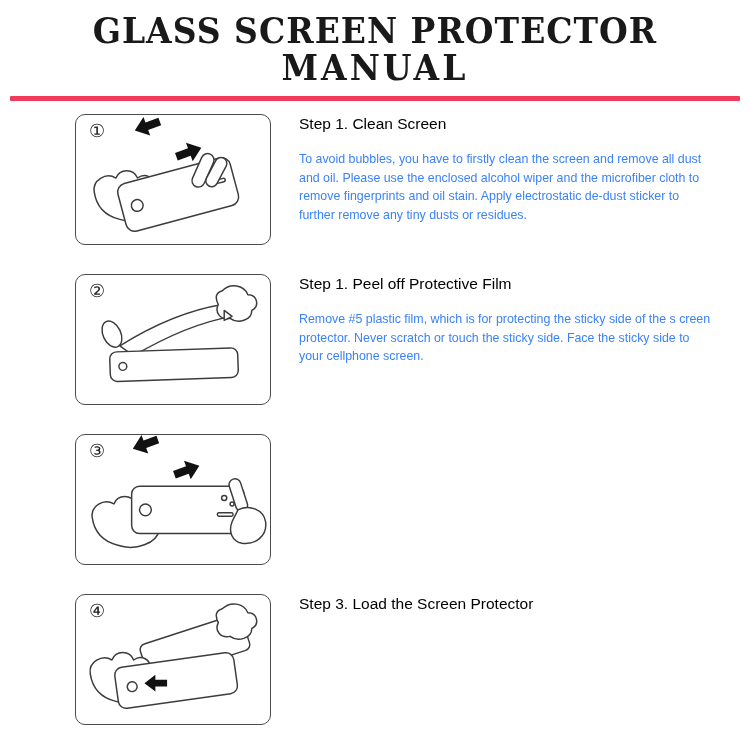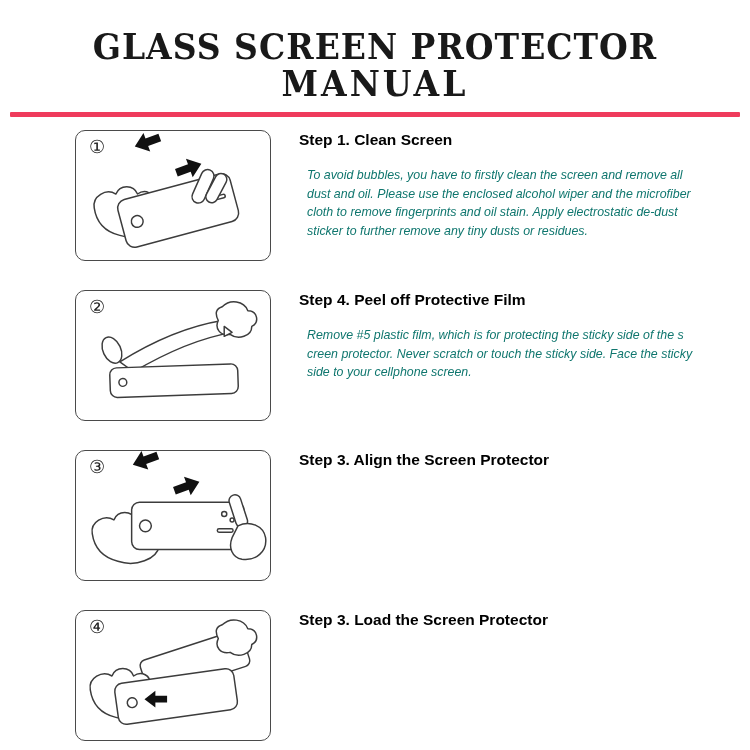--- a/index.html
+++ b/index.html
@@ -4,21 +4,21 @@
 <style>
   html,body{margin:0;padding:0;background:#fff;}
   .page{
     position:relative;
     width:750px;height:750px;
     background:#fff;
     overflow:hidden;
     font-family:"Liberation Sans", sans-serif;
     color:#111;
   }
-  .header{padding-top:12px;text-align:center;margin-top:16px;}
+  .header{padding-top:12px;text-align:center;}
   .title-line1,.title-line2{
     font-family:"DejaVu Serif", serif;
     font-weight:900;
     font-size:33px;
     line-height:37px;
     letter-spacing:1px;
     color:#191919;
     transform:scaleY(1.05);
   }
   .title-line2{letter-spacing:3px;}
@@ -52,29 +52,28 @@
   }
   .illus{position:absolute;left:0;top:0;width:100%;height:100%;}
   .step-content{
     margin-left:28px;
     width:414px;
     padding-top:1px;
   }
   .step-heading{
     margin:0 0 17px 0;
     font-size:15.5px;
-    font-weight:bold;
+    font-weight:normal;
     color:#000;
   }
   .step-body{
-    margin:8px;
+    margin:0;
     font-size:12.4px;
     line-height:1.5;
-    color:#0f766e;
-    font-style:italic;
+    color:#3b82f6;
   }
   .sk{stroke:#3c3c3c;stroke-width:1.5;fill:#fff;stroke-linejoin:round;stroke-linecap:round;}
   .arrow{fill:#111;stroke:none;}
 </style>
 </head>
 <body>
 
 <div class="page">
 
   <div class="header">
@@ -118,21 +117,21 @@
           <g transform="rotate(-2 100 90)">
             <rect class="sk" x="34" y="76" width="130" height="30" rx="7"></rect>
             <circle class="sk" cx="47" cy="91" r="4"></circle>
           </g>
           <ellipse class="sk" cx="36" cy="60" rx="9" ry="14" transform="rotate(-25 36 60)"></ellipse>
           <path class="sk" d="M148,16 C156,8 170,10 174,20 C184,20 186,32 178,36 C178,46 164,50 156,44 C146,46 140,38 144,30 C140,22 142,18 148,16 Z"></path>
           <path class="sk" d="M150,36 L158,42 L150,46 Z"></path>
         </svg>
       </div>
       <div class="step-content">
-        <h2 class="step-heading">Step 4. Peel off Protective Film</h2>
+        <h2 class="step-heading">Step 1. Peel off Protective Film</h2>
         <p class="step-body">Remove #5 plastic film, which is for protecting the sticky side of the s creen protector. Never scratch or touch the sticky side. Face the sticky side to your cellphone screen.</p>
       </div>
     </div>
 
     <div class="step-row">
       <div class="illus-box">
         <span class="step-num">③</span>
         <svg class="illus" viewBox="0 0 196 131">
           <path class="arrow" d="M0,6 L14,6 L14,0 L27,10 L14,20 L14,14 L0,14 Z" transform="translate(86,14) rotate(160)"></path>
           <path class="arrow" d="M0,6 L14,6 L14,0 L27,10 L14,20 L14,14 L0,14 Z" transform="translate(96,31) rotate(-20)"></path>
@@ -144,21 +143,20 @@
             <circle class="sk" cx="158" cy="70" r="2"></circle>
             <rect class="sk" x="143" y="79" width="16" height="3.4" rx="1.7"></rect>
           </g>
           <g>
             <rect class="sk" x="158" y="44" width="12" height="34" rx="6" transform="rotate(-18 164 60)"></rect>
             <path class="sk" d="M164,76 C176,70 190,76 192,88 C194,102 182,112 168,110 C158,108 154,98 158,88 Z"></path>
           </g>
         </svg>
       </div>
       <div class="step-content">
-        <h2 class="step-heading">Step 3. Align the Screen Protector</h2>
       </div>
     </div>
 
     <div class="step-row">
       <div class="illus-box">
         <span class="step-num">④</span>
         <svg class="illus" viewBox="0 0 196 131">
           <g transform="rotate(-18 120 52)">
             <rect class="sk" x="66" y="34" width="108" height="38" rx="6"></rect>
           </g>

